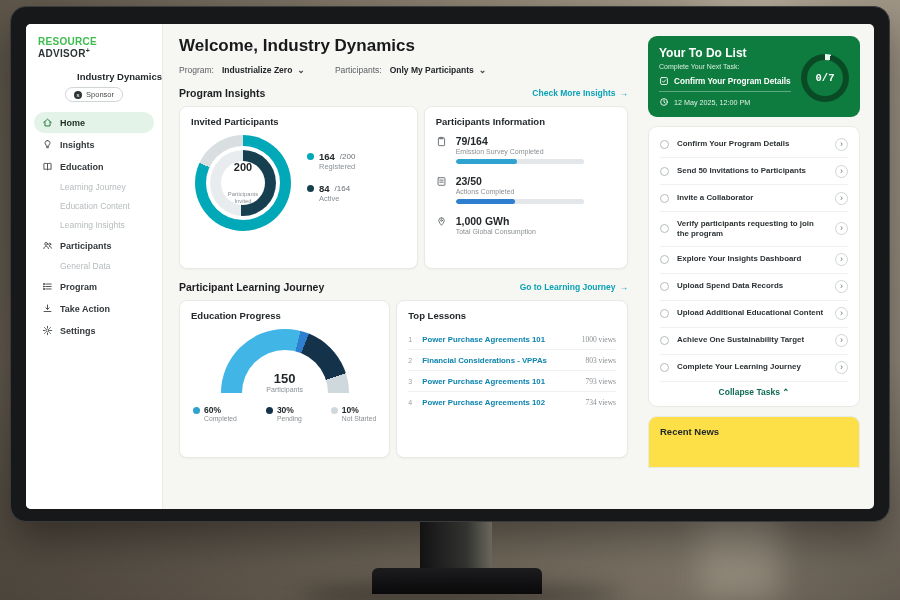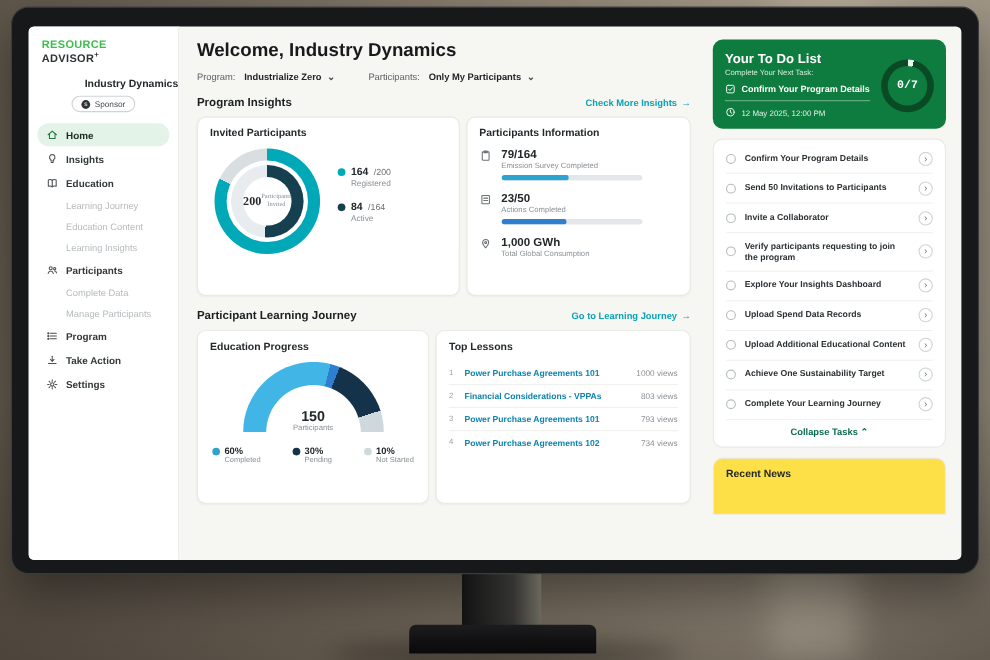--- a/index.html
+++ b/index.html
@@ -71,21 +71,21 @@
   
   .card-invited { width:255px; height:163px; }
   .donut-wrap { display:flex; align-items:center; gap:16px; padding-left:4px; }
   .donut { position:relative; width:96px; height:96px; }
   .ring-outer { position:absolute; inset:0; border-radius:50%;
     background:conic-gradient(#00a8b8 0 295deg, #d9dfe1 295deg 360deg); }
   .ring-inner { position:absolute; inset:11px; border-radius:50%; background:#fff; }
   .ring-inner2 { position:absolute; inset:15px; border-radius:50%;
     background:conic-gradient(#16404f 0 184deg, #e8ecee 184deg 360deg); }
   .donut-hole { position:absolute; inset:26px; border-radius:50%; background:#fff;
-    display:flex; flex-direction:row; align-items:center; justify-content:space-between; text-align:center;font-family:Liberation Serif, serif; }
+    display:flex; flex-direction:column; align-items:center; justify-content:space-between; text-align:center; }
   .donut-hole .v { font-size:11px; font-weight:bold; }
   .donut-hole .l { font-size:5.8px; color:#8a9094; line-height:1.25; }
   .leg-item { margin-bottom:12px; }
   .leg-top { display:flex; align-items:center; gap:5px; font-size:9.5px; font-weight:bold; }
   .leg-top .small { font-weight:normal; color:#6a7074; font-size:8px; }
   .ldot { width:7px; height:7px; border-radius:50%; }
   .leg-sub { font-size:7.5px; color:#8a9094; margin-left:12px; }
 
   
   .card-info { width:218px; height:163px; }
@@ -114,21 +114,21 @@
   .gl .p { font-size:8.5px; font-weight:bold; }
   .gl .t { font-size:6.8px; color:#8a9094; }
 
   
   .card-lessons { width:247px; height:158px; padding-bottom:4px; }
   .lesson { display:flex; align-items:center; gap:7px; padding:5.5px 0;
     border-bottom:1px solid #f0f0ee; }
   .lesson:last-child { border-bottom:none; }
   .lesson .rk { font-size:7px; color:#9aa0a3; width:7px; }
   .lesson .tt { font-size:7.8px; font-weight:bold; color:#0c84ad; flex:1; cursor:pointer; }
-  .lesson .vw { font-size:7.5px; color:#8a9094; }
+  .lesson .vw { font-size:7.5px; color:#8a9094;font-family:Liberation Serif, serif; }
 
   
   .rightpanel { width:232px; flex-shrink:0; padding:12px 14px 0 6px; }
   .todo-card { background:#0d7c3e; border-radius:9px; color:#fff; padding:10px 11px;
     display:flex; justify-content:space-between; margin-bottom:9px; }
   .todo-title { font-size:12px; font-weight:bold; margin-bottom:3px; }
   .todo-sub { font-size:7px; color:#d7ecdd; margin-bottom:6px; }
   .todo-next { display:flex; align-items:center; gap:5px; font-size:8.2px; font-weight:bold;
     padding-bottom:5px; border-bottom:1px solid rgba(255,255,255,.35); margin-bottom:5px; cursor:pointer; }
   .todo-next svg, .todo-due svg { width:10px; height:10px; stroke:#fff; }
@@ -200,22 +200,21 @@
       <div class="nav-sub">Learning Insights</div>
       <div class="nav-item">
         <svg viewBox="0 0 16 16">
             <circle cx="6" cy="5.6" r="2"></circle>
             <path d="M2.6 12.4c.5-2.1 1.9-3.2 3.4-3.2s2.9 1.1 3.4 3.2"></path>
             <circle cx="11.2" cy="6.2" r="1.5"></circle>
             <path d="M10.8 9c1.7.3 2.6 1.4 2.8 2.8"></path>
           </svg>
         <span>Participants</span>
       </div>
-      <div class="nav-sub">Complete Data</div>
-      <div class="nav-sub">Manage Participants</div>
+      <div class="nav-sub">General Data</div>
       <div class="nav-item">
         <svg viewBox="0 0 16 16">
             <path d="M5.4 4.4h8M5.4 8h8M5.4 11.6h8"></path>
             <circle cx="2.8" cy="4.4" r=".8" fill="#4a4f52"></circle>
             <circle cx="2.8" cy="8" r=".8" fill="#4a4f52"></circle>
             <circle cx="2.8" cy="11.6" r=".8" fill="#4a4f52"></circle>
           </svg>
         <span>Program</span>
       </div>
       <div class="nav-item">

